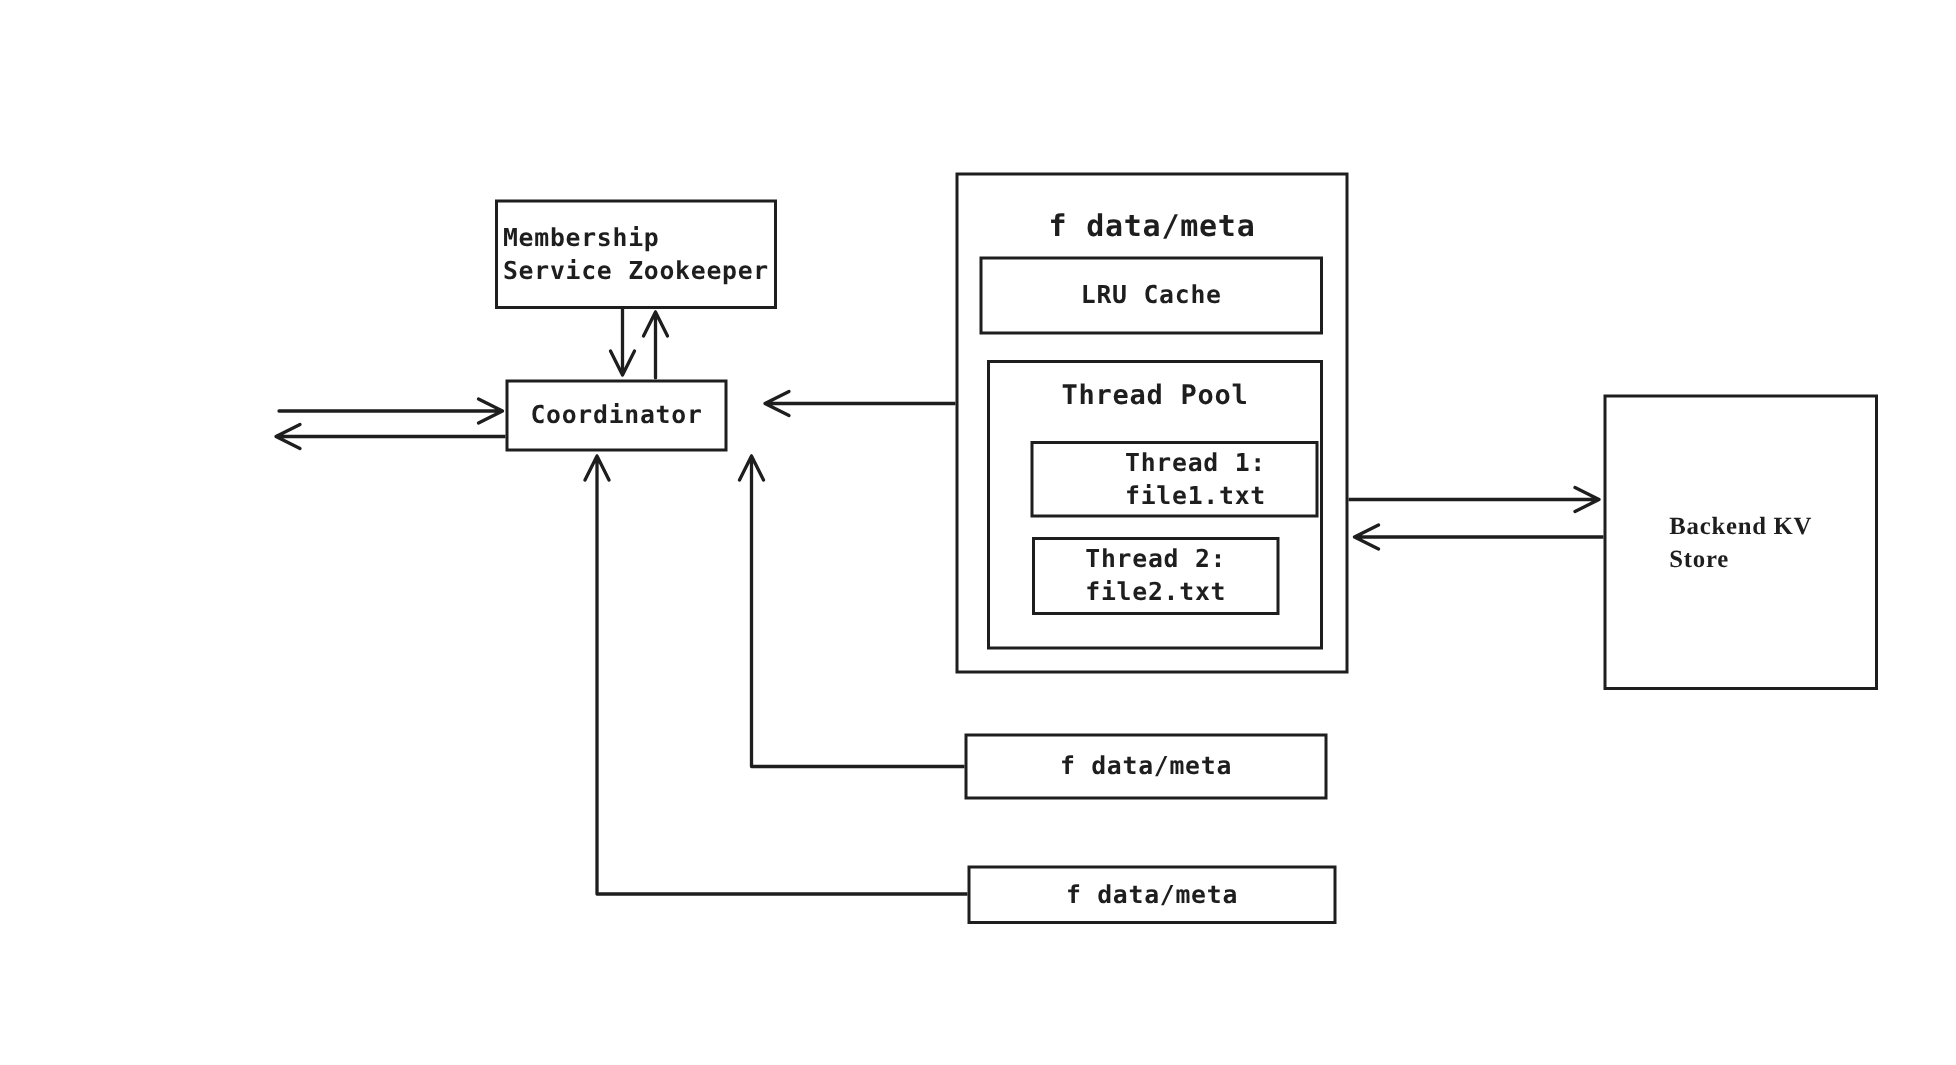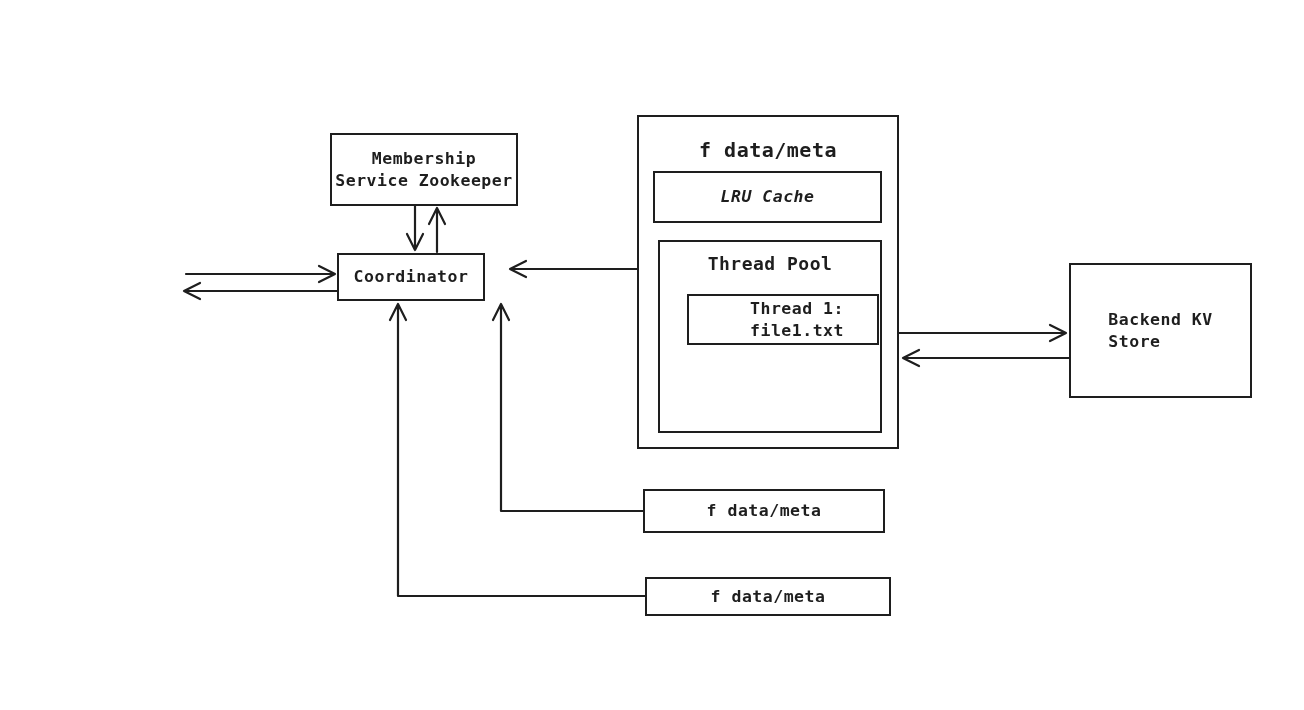--- a/index.html
+++ b/index.html
@@ -39,43 +39,42 @@
   .cbox {
     display: flex;
     align-items: center;
     justify-content: center;
   }
   .lbl {
     font-size: 16.5px;
     font-weight: bold;
     line-height: 1.32;
     white-space: pre-line;
-    text-align: center;
     letter-spacing: 0.5px;
   }
   .floating-label {
     position: absolute;
     text-align: center;
     font-size: 18px;
     font-weight: bold;
     letter-spacing: 0.5px;
   }
 
   
   .user-client   { left: 40px;   top: 253px; width: 146px; height: 53px; }
   .membership    { left: 330px;  top: 133px; width: 188px; height: 73px; }
   .coordinator   { left: 337px;  top: 253px; width: 148px; height: 48px; }
   .worker        { left: 637px;  top: 115px; width: 262px; height: 334px; }
   .worker-title  { left: 637px;  top: 138px; width: 262px; font-size: 20px; }
-  .lru-cache     { left: 653px;  top: 171px; width: 229px; height: 52px; font-style: italic; }
+  .lru-cache     { left: 653px;  top: 171px; width: 229px; height: 52px; }
   .thread-pool   { left: 658px;  top: 240px; width: 224px; height: 193px; }
   .thread-pool-title { left: 658px; top: 253px; width: 224px; }
   .thread-1      { left: 687px;  top: 294px; width: 192px; height: 51px; padding-left: 28px; }
   .thread-2      { left: 688px;  top: 358px; width: 165px; height: 52px; }
-  .backend-kv    { left: 1069px; top: 263px; width: 183px; height: 135px; }
+  .backend-kv    { left: 1069px; top: 263px; width: 183px; height: 197px; font-family: Liberation Serif, serif; }
   .backend-kv .lbl { text-align: left; }
   .f-data-1      { left: 643px;  top: 489px; width: 242px; height: 44px; }
   .f-data-2      { left: 645px;  top: 577px; width: 246px; height: 39px; }
 </style>
 </head>
 <body>
 
 <div class="canvas">
 
   <svg class="edges" viewBox="0 0 1304 710">
@@ -108,20 +107,24 @@
   </div>
 
   <div class="rect thread-pool"></div>
   <div class="floating-label thread-pool-title">Thread Pool</div>
 
   <div class="rect cbox thread-1">
     <span class="lbl">Thread 1:
 file1.txt</span>
   </div>
 
+  <div class="rect cbox thread-2">
+    <span class="lbl">Thread 2:
+file2.txt</span>
+  </div>
 
   <div class="rect cbox backend-kv">
     <span class="lbl">Backend KV
 Store</span>
   </div>
 
   <div class="rect cbox f-data-1">
     <span class="lbl">f data/meta</span>
   </div>
 

